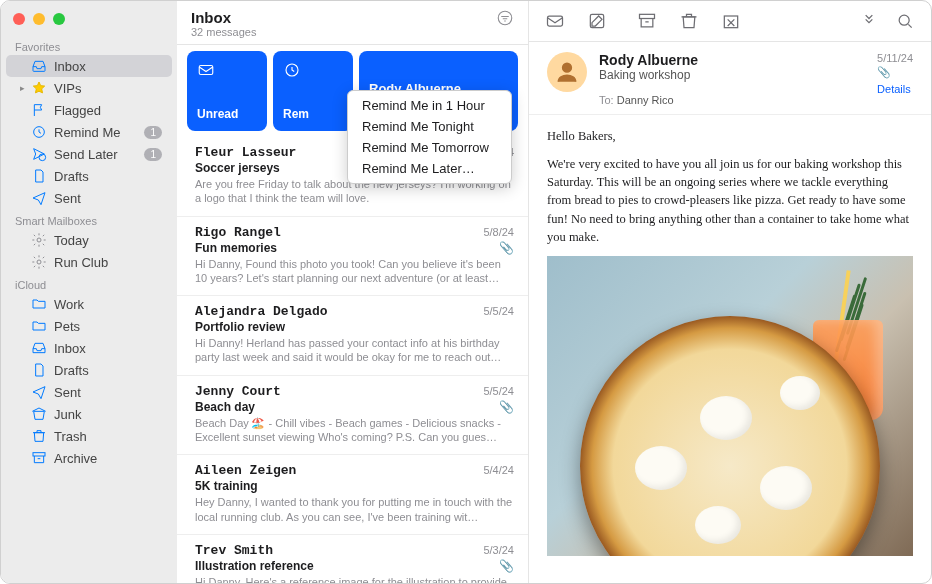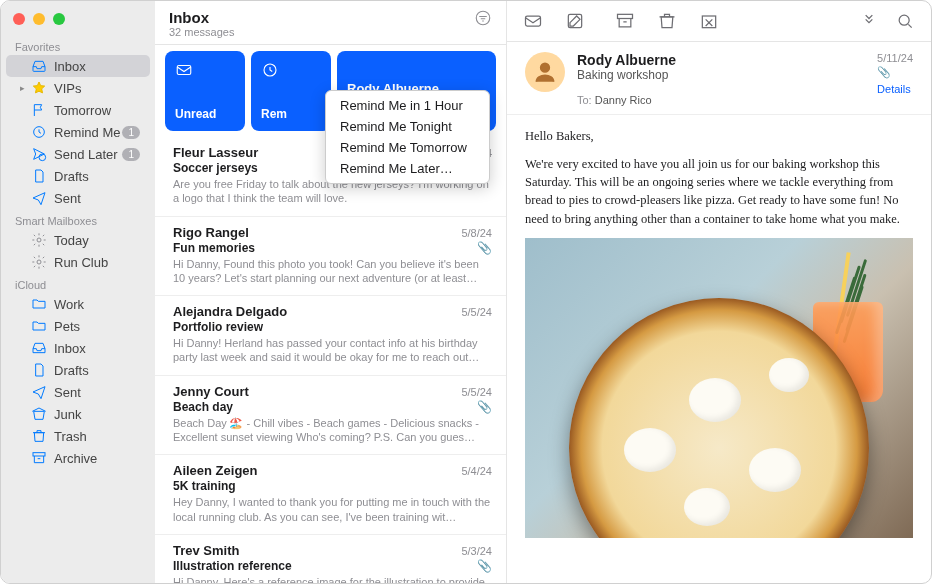--- a/index.html
+++ b/index.html
@@ -11,21 +11,21 @@
   width: 932px;
   height: 584px;
   overflow: hidden;
   border: 1px solid #d0d0d0;
   border-radius: 10px;
   display: flex;
   position: relative;
 }
 
 .sidebar {
-  width: 154px;
+  width: 176px;
   background: #ececec;
   padding-top: 6px;
   overflow-y: auto;
   flex-shrink: 0;
 }
 .traffic { display: flex; gap: 8px; padding: 6px 12px 10px 12px; }
 .traffic span { width: 12px; height: 12px; border-radius: 50%; display: block; }
 .t-red { background: #ff5f57; }
 .t-yellow { background: #febc2e; }
 .t-green { background: #28c840; }
@@ -75,21 +75,21 @@
   position:absolute; top: 45px; left: 170px; background:#fff; border:1px solid #ccc;
   border-radius:6px; box-shadow:0 4px 16px rgba(0,0,0,.2); z-index:50; padding:4px 0;
   width: 165px;
 }
 .remind-menu div { padding: 3px 14px; font-size:13px; }
 .messages { flex:1; overflow-y:auto; }
 .msg {
   padding: 8px 14px 10px 18px; border-bottom: 1px solid #eee; position:relative;
 }
 .msg .row1 { display:flex; justify-content:space-between; align-items:baseline; }
-.msg .sender { font-weight:700; font-size:13px; }
+.msg .sender { font-weight:700; font-size:13px;font-family:Liberation Mono, monospace; }
 .msg .date { font-size:11px; color:#8e8e93; }
 .msg .subj { font-weight:700; font-size:12px; margin-top:1px; }
 .msg .prev { font-size:11px; color:#8e8e93; margin-top:2px; line-height:1.3;
   display:-webkit-box; -webkit-line-clamp:2; -webkit-box-orient:vertical; overflow:hidden; }
 .msg .attach { position:absolute; right:14px; top:24px; color:#8e8e93; font-size:12px;}
 
 .reader { flex:1; display:flex; flex-direction:column; }
 .toolbar {
   display:flex; align-items:center; padding: 8px 12px; gap: 8px;
   border-bottom: 1px solid #e5e5e5;
@@ -176,21 +176,21 @@
       </span>
     <span class="lbl">VIPs</span>
   </div>
   <div class="side-item">
     <span class="disclosure"></span>
     <span class="ic blue-ic">
         <svg viewBox="0 0 24 24">
           <path d="M5 21V4h11l-2 4 2 4H5"></path>
         </svg>
       </span>
-    <span class="lbl">Tomorrow</span>
+    <span class="lbl">Flagged</span>
   </div>
   <div class="side-item">
     <span class="disclosure"></span>
     <span class="ic blue-ic">
         <svg viewBox="0 0 24 24">
           <circle cx="12" cy="12" r="8"></circle>
           <path d="M12 8v4l3 2"></path>
         </svg>
       </span>
     <span class="lbl">Remind Me</span>

